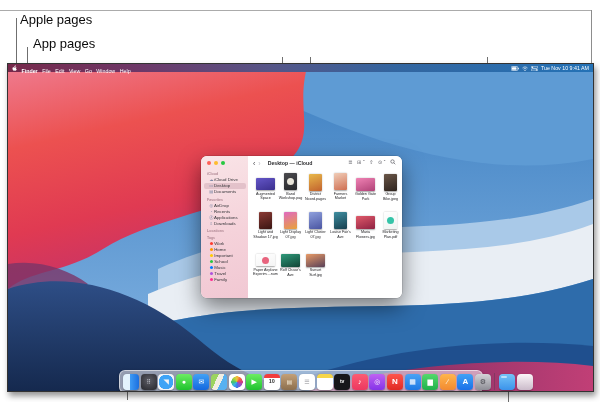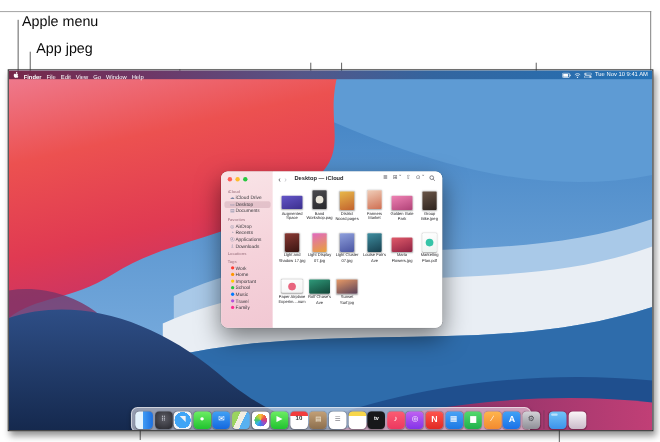--- a/index.html
+++ b/index.html
@@ -77,22 +77,22 @@
   .d-folder{position:relative}
   .d-folder::before{content:"";position:absolute;left:2px;top:2.5px;width:6px;height:2px;
         border-radius:1px;background:rgba(255,255,255,.55)}
 </style>
 </head>
 <body>
 
 <div class="rule-top"></div>
 <div class="rule-right"></div>
 
-<div class="fig-label" style="left:20px;top:12px">Apple menu</div>
-<div class="fig-label" style="left:33px;top:36px">App jpeg</div>
+<div class="fig-label" style="left:20px;top:12px">Apple pages</div>
+<div class="fig-label" style="left:33px;top:36px">App pages</div>
 
 <div class="lead" style="left:16px;top:18px;width:1px;height:50px"></div>
 <div class="lead" style="left:27px;top:47px;width:1px;height:21px"></div>
 <div class="lead" style="left:103px;top:66px;width:35px;height:1px"></div>
 <div class="lead" style="left:163px;top:63px;width:1px;height:48px"></div>
 <div class="lead" style="left:282px;top:57px;width:1px;height:98px"></div>
 <div class="lead" style="left:310px;top:57px;width:1px;height:14px"></div>
 <div class="lead" style="left:487px;top:57px;width:1px;height:17px"></div>
 <div class="lead" style="left:127px;top:385px;width:1px;height:15px"></div>
 <div class="lead" style="left:483px;top:378px;width:25px;height:1px"></div>

